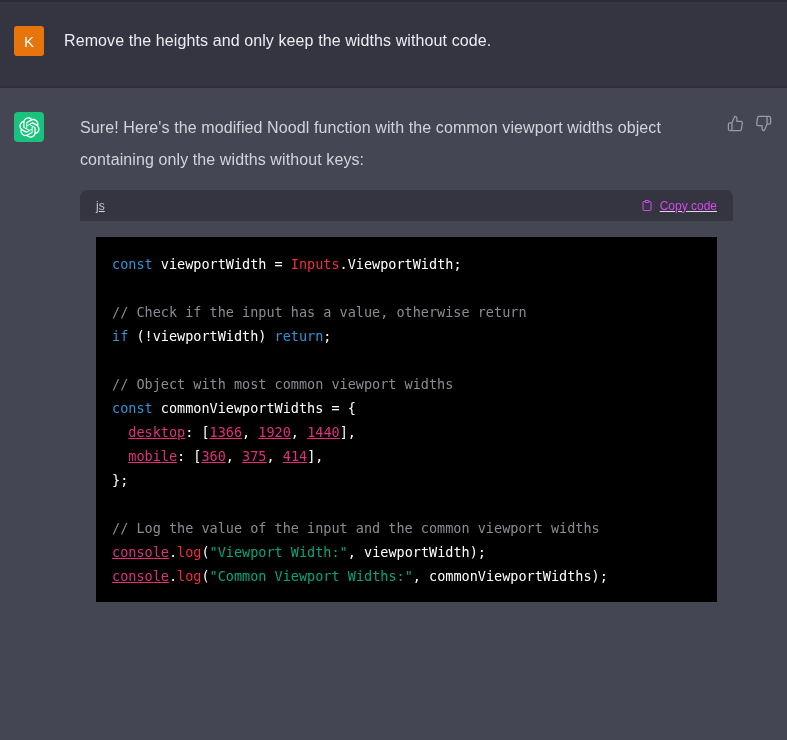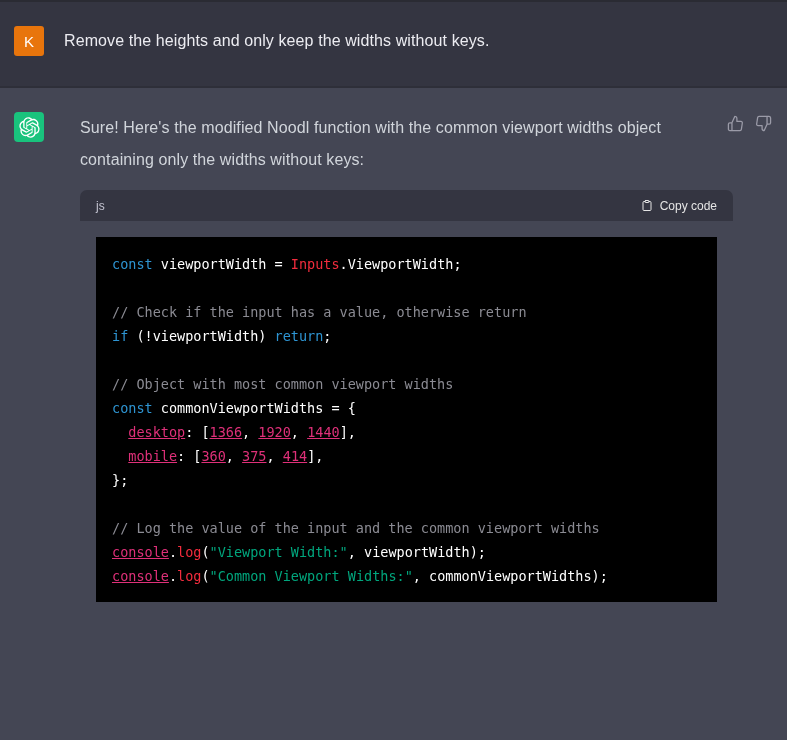--- a/index.html
+++ b/index.html
@@ -32,25 +32,25 @@
   .bot-avatar{background:var(--c-assistant_avatar_bg,#19c37d);border-radius:4px;}
   
   .msg-text{margin:0;font-size:16px;line-height:32px;color:#d1d5db;letter-spacing:.1px;}
   .user-row .msg-text{line-height:30px;color:#ececf1;}
   .content{width:653px;}
   
   .code-block{margin:14px 0 0;border-radius:7px;overflow:hidden;}
   .code-header{
     height:31px;background:var(--c-code_header_bg,#343541);
     display:flex;align-items:center;justify-content:space-between;
-    padding:0 16px;font-size:12px;color:#d9d9e3;
+    padding:0 16px;font-size:12px;color:#d9d9e3;text-decoration:underline;
   }
   .lang-label{color:#c5c5d2;}
   .copy-btn{display:flex;align-items:center;gap:7px;background:none;border:none;
-    padding:0;color:#e5e5e5;font-family:"Liberation Sans",sans-serif;font-size:12px;cursor:pointer;}
+    padding:0;color:#d946ef;font-family:"Liberation Sans",sans-serif;font-size:12px;cursor:pointer;}
   .code-body{
     margin:16px;background:var(--c-code_bg,#000);
     padding:15px 16px 14px;
     font-family:"DejaVu Sans Mono","Liberation Mono",monospace;
     font-size:13.5px;line-height:24px;color:var(--c-plain,#fff);
   }
   .code-line{min-height:24px;white-space:pre;}
   .tok-kw{color:var(--c-kw,#2e95d3);}
   .tok-title{color:var(--c-title,#f22c3d);}
   .tok-num{color:var(--c-num,#df3079);text-decoration:underline;}
@@ -65,21 +65,21 @@
 </style>
 </head>
 <body>
 
 <div class="screen">
 
   <section class="user-row">
     <div class="avatar user-avatar">
       <span>K</span>
     </div>
-    <p class="msg-text">Remove the heights and only keep the widths without keys.</p>
+    <p class="msg-text">Remove the heights and only keep the widths without code.</p>
   </section>
 
   <section class="assistant-row">
     <div class="avatar bot-avatar">
       <svg width="21" height="21" viewBox="0 0 41 41" fill="#ffffff" aria-hidden="true">
         <path d="M37.5324 16.8707C37.9808 15.5241 38.1363 14.0974 37.9886 12.6859C37.8409 11.2744 37.3934 9.91076 36.676 8.68622C35.6126 6.83404 33.9882 5.3676 32.0373 4.4985C30.0864 3.62941 27.9098 3.40259 25.8215 3.85078C24.8796 2.7893 23.7219 1.94125 22.4257 1.36341C21.1295 0.785575 19.7249 0.491269 18.3058 0.500197C16.1708 0.495044 14.0893 1.16803 12.3614 2.42214C10.6335 3.67624 9.34853 5.44666 8.6917 7.47815C7.30085 7.76286 5.98686 8.3414 4.8377 9.17505C3.68854 10.0087 2.73073 11.0782 2.02839 12.312C0.956464 14.1591 0.498905 16.2988 0.721698 18.4228C0.944492 20.5467 1.83612 22.5449 3.268 24.1293C2.81966 25.4759 2.66413 26.9026 2.81182 28.3141C2.95951 29.7256 3.40701 31.0892 4.12437 32.3138C5.18791 34.1659 6.8123 35.6322 8.76321 36.5013C10.7141 37.3704 12.8907 37.5973 14.9789 37.1492C15.9208 38.2107 17.0786 39.0587 18.3747 39.6366C19.6709 40.2144 21.0755 40.5087 22.4946 40.4998C24.6307 40.5054 26.7133 39.8321 28.4418 38.5772C30.1704 37.3223 31.4556 35.5506 32.1119 33.5179C33.5027 33.2332 34.8167 32.6547 35.9659 31.821C37.115 30.9874 38.0728 29.9178 38.7752 28.684C39.8458 26.8371 40.3023 24.6979 40.0789 22.5748C39.8556 20.4517 38.9639 18.4544 37.5324 16.8707ZM22.4978 37.8849C20.7443 37.8874 19.0459 37.2733 17.6994 36.1501C17.7601 36.117 17.8666 36.0586 17.936 36.0161L25.9004 31.4156C26.1003 31.3019 26.2663 31.137 26.3813 30.9378C26.4964 30.7386 26.5563 30.5124 26.5549 30.2825V19.0542L29.9213 20.998C29.9389 21.0068 29.9541 21.0198 29.9656 21.0359C29.977 21.052 29.9842 21.0707 29.9867 21.0902V30.3889C29.9842 32.375 29.1946 34.2791 27.7909 35.6841C26.3872 37.0892 24.4838 37.8806 22.4978 37.8849ZM6.39227 31.0064C5.51397 29.4888 5.19742 27.7107 5.49804 25.9832C5.55718 26.0187 5.66048 26.0818 5.73461 26.1244L13.699 30.7248C13.8975 30.8408 14.1233 30.902 14.3532 30.902C14.583 30.902 14.8088 30.8408 15.0073 30.7248L24.731 25.1103V28.9979C24.7321 29.0177 24.7283 29.0376 24.7199 29.0556C24.7115 29.0736 24.6988 29.0893 24.6829 29.1012L16.6317 33.7497C14.9096 34.7416 12.8643 35.0097 10.9447 34.4954C9.02506 33.9811 7.38785 32.7263 6.39227 31.0064ZM4.29707 13.6194C5.17156 12.0998 6.55279 10.9364 8.19885 10.3327C8.19885 10.4013 8.19491 10.5228 8.19491 10.6071V19.808C8.19351 20.0378 8.25334 20.2638 8.36823 20.4629C8.48312 20.6619 8.64893 20.8267 8.84863 20.9404L18.5723 26.5542L15.206 28.4979C15.1894 28.5089 15.1703 28.5155 15.1505 28.5173C15.1307 28.5191 15.1107 28.516 15.0924 28.5082L7.04046 23.8557C5.32135 22.8601 4.06716 21.2235 3.55289 19.3046C3.03862 17.3858 3.30624 15.3413 4.29707 13.6194ZM31.955 20.0556L22.2312 14.4411L25.5976 12.4981C25.6142 12.4872 25.6333 12.4805 25.6531 12.4787C25.6729 12.4769 25.6928 12.4801 25.7111 12.4879L33.7631 17.1364C34.9967 17.849 36.0017 18.8982 36.6606 20.1613C37.3194 21.4244 37.6047 22.849 37.4832 24.2684C37.3617 25.6878 36.8382 27.0432 35.9743 28.1759C35.1103 29.3086 33.9415 30.1717 32.6047 30.6641C32.6047 30.5947 32.6047 30.4733 32.6047 30.3889V21.188C32.6066 20.9586 32.5474 20.7328 32.4332 20.5338C32.319 20.3348 32.154 20.1698 31.955 20.0556ZM35.3055 15.0128C35.2464 14.9765 35.1431 14.9142 35.069 14.8717L27.1045 10.2712C26.906 10.1554 26.6803 10.0943 26.4504 10.0943C26.2206 10.0943 25.9948 10.1554 25.7963 10.2712L16.0726 15.8858V11.9982C16.0715 11.9783 16.0753 11.9585 16.0837 11.9405C16.0921 11.9225 16.1048 11.9068 16.1207 11.8949L24.1719 7.25025C25.4053 6.53903 26.8158 6.19376 28.2383 6.25482C29.6608 6.31589 31.0364 6.78077 32.2044 7.59508C33.3723 8.40939 34.2842 9.53945 34.8334 10.8531C35.3826 12.1667 35.5464 13.6095 35.3055 15.0128ZM14.2424 21.9419L10.8752 19.9981C10.8576 19.9893 10.8423 19.9763 10.8309 19.9602C10.8195 19.9441 10.8122 19.9254 10.8098 19.9059V10.6071C10.8107 9.18295 11.2173 7.78848 11.9819 6.58696C12.7466 5.38544 13.8377 4.42659 15.1275 3.82264C16.4173 3.21869 17.8524 2.99464 19.2649 3.1767C20.6775 3.35876 22.0089 3.93941 23.1034 4.85067C23.0427 4.88379 22.937 4.94215 22.8668 4.98473L14.9024 9.58517C14.7025 9.69878 14.5366 9.86356 14.4215 10.0626C14.3065 10.2616 14.2466 10.4877 14.2479 10.7175L14.2424 21.9419ZM16.071 17.9991L20.4018 15.4978L24.7325 17.9975V22.9985L20.4018 25.4983L16.071 22.9985V17.9991Z"></path>
       </svg>
     </div>
 
     <div class="content">

